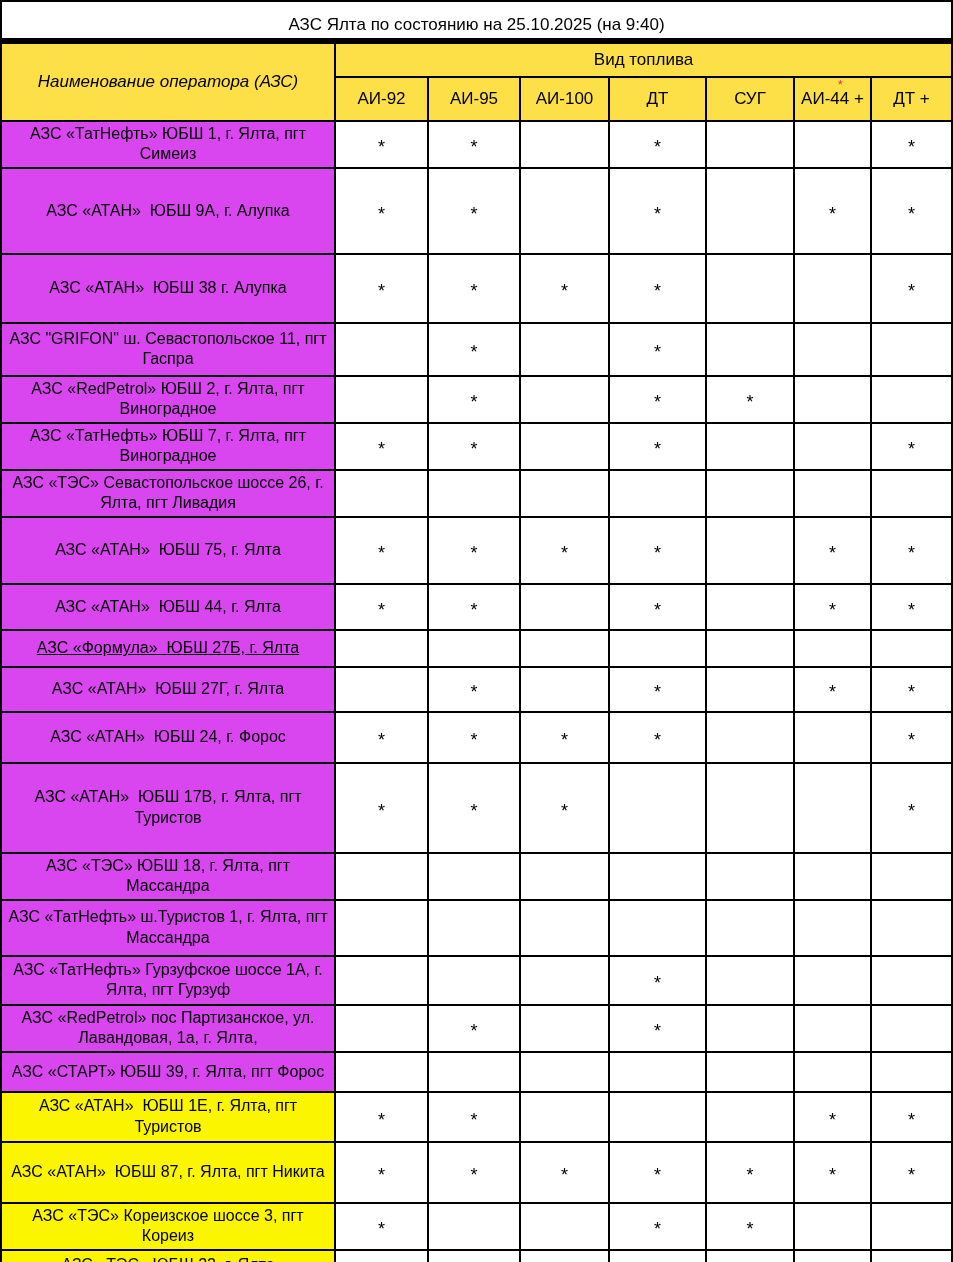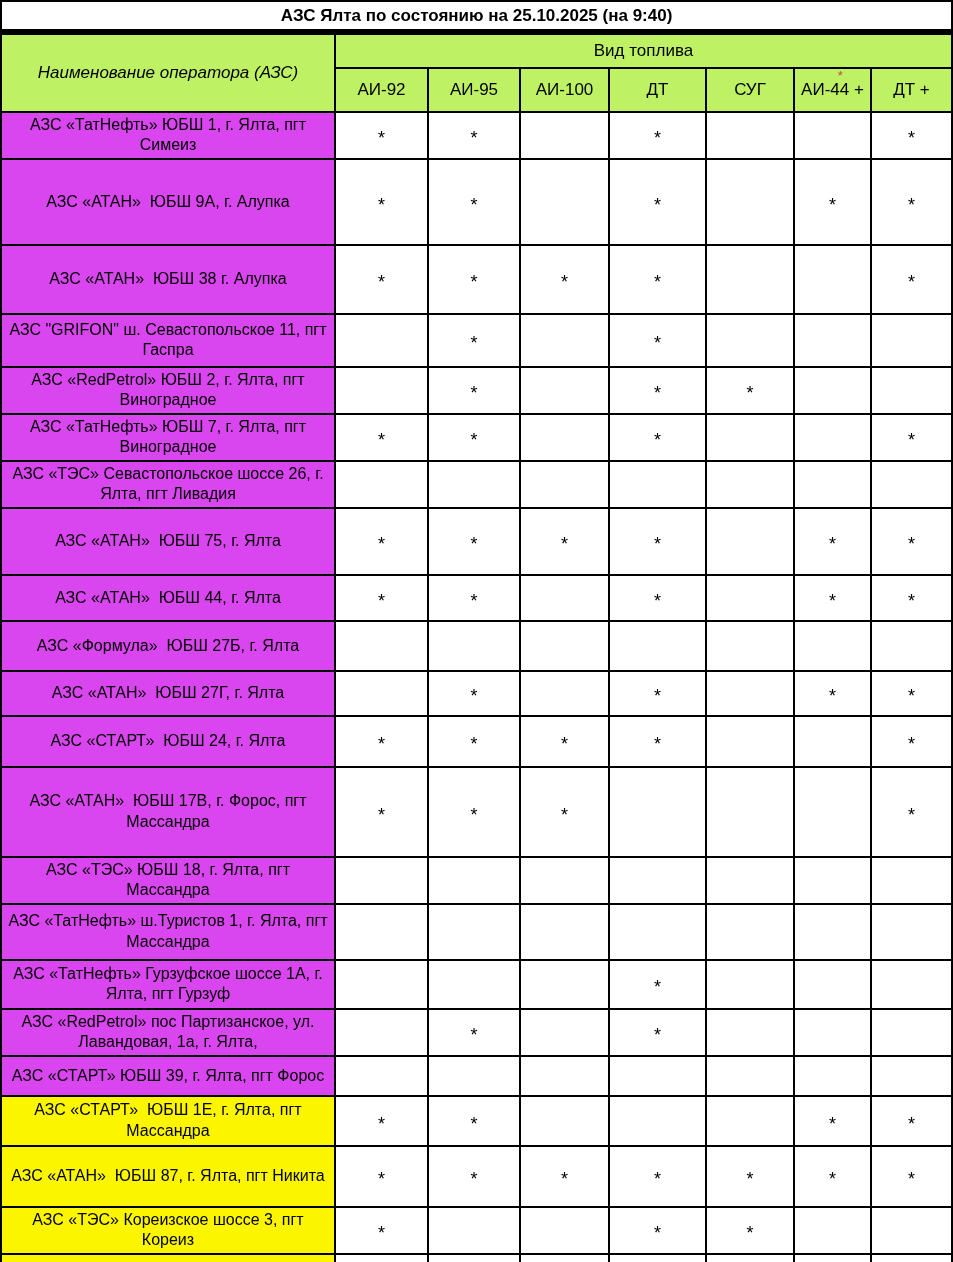--- a/index.html
+++ b/index.html
@@ -11,24 +11,24 @@
   col.c-f2{width:92px;}
   col.c-f3{width:89px;}
   col.c-f4{width:97px;}
   col.c-f5{width:88px;}
   col.c-f6{width:77px;}
   col.c-f7{width:81px;}
   td,th{border:2px solid #000;overflow:hidden;}
   tr.title-row td.title{
     border-top:2px solid #000;
     border-bottom:6px solid #000;
-    text-align:center;font-size:17px;font-weight:700;
-    height:22px;padding:3px 0 2px 0;line-height:20px;
+    text-align:center;font-size:17px;font-weight:400;
+    height:22px;padding:12px 0 2px 0;line-height:20px;
   }
-  th{font-weight:400;background:#bef264;}
+  th{font-weight:400;background:#fde047;}
   th.group-h{height:30px;font-size:17px;text-align:center;vertical-align:middle;}
   th.name-h{font-size:17px;text-align:center;vertical-align:middle;padding:0 10px;line-height:1.25;font-style:italic;}
   tr.fuel-h-row th{height:40px;font-size:17px;text-align:center;vertical-align:middle;position:relative;}
   .redmark{
     position:absolute;top:2px;left:57%;
     color:var(--marker-red,#C9453C);
     font-size:13px;line-height:10px;
   }
   td.name{
     text-align:center;vertical-align:middle;
@@ -161,52 +161,52 @@
         <tr style="height: 46px;">
           <td class="name">АЗС «АТАН»  ЮБШ 44, г. Ялта</td>
           <td class="fuel">*</td>
           <td class="fuel">*</td>
           <td class="fuel"></td>
           <td class="fuel">*</td>
           <td class="fuel"></td>
           <td class="fuel">*</td>
           <td class="fuel">*</td>
         </tr>
-        <tr style="height: 50px;">
+        <tr style="height: 37px; text-decoration: underline;">
           <td class="name">АЗС «Формула»  ЮБШ 27Б, г. Ялта</td>
           <td class="fuel"></td>
           <td class="fuel"></td>
           <td class="fuel"></td>
           <td class="fuel"></td>
           <td class="fuel"></td>
           <td class="fuel"></td>
           <td class="fuel"></td>
         </tr>
         <tr style="height: 45px; padding-left: 29px;">
           <td class="name">АЗС «АТАН»  ЮБШ 27Г, г. Ялта</td>
           <td class="fuel"></td>
           <td class="fuel">*</td>
           <td class="fuel"></td>
           <td class="fuel">*</td>
           <td class="fuel"></td>
           <td class="fuel">*</td>
           <td class="fuel">*</td>
         </tr>
         <tr style="height: 51px;">
-          <td class="name">АЗС «СТАРТ»  ЮБШ 24, г. Ялта</td>
+          <td class="name">АЗС «АТАН»  ЮБШ 24, г. Форос</td>
           <td class="fuel">*</td>
           <td class="fuel">*</td>
           <td class="fuel">*</td>
           <td class="fuel">*</td>
           <td class="fuel"></td>
           <td class="fuel"></td>
           <td class="fuel">*</td>
         </tr>
         <tr style="height: 90px;">
-          <td class="name">АЗС «АТАН»  ЮБШ 17В, г. Форос, пгт Массандра</td>
+          <td class="name">АЗС «АТАН»  ЮБШ 17В, г. Ялта, пгт Туристов</td>
           <td class="fuel">*</td>
           <td class="fuel">*</td>
           <td class="fuel">*</td>
           <td class="fuel"></td>
           <td class="fuel"></td>
           <td class="fuel"></td>
           <td class="fuel">*</td>
         </tr>
         <tr style="height: 44px;">
           <td class="name">АЗС «ТЭС» ЮБШ 18, г. Ялта, пгт Массандра</td>
@@ -252,21 +252,21 @@
           <td class="name">АЗС «СТАРТ» ЮБШ 39, г. Ялта, пгт Форос</td>
           <td class="fuel"></td>
           <td class="fuel"></td>
           <td class="fuel"></td>
           <td class="fuel"></td>
           <td class="fuel"></td>
           <td class="fuel"></td>
           <td class="fuel"></td>
         </tr>
         <tr class="hl" style="height: 50px;">
-          <td class="name">АЗС «СТАРТ»  ЮБШ 1Е, г. Ялта, пгт Массандра</td>
+          <td class="name">АЗС «АТАН»  ЮБШ 1Е, г. Ялта, пгт Туристов</td>
           <td class="fuel">*</td>
           <td class="fuel">*</td>
           <td class="fuel"></td>
           <td class="fuel"></td>
           <td class="fuel"></td>
           <td class="fuel">*</td>
           <td class="fuel">*</td>
         </tr>
         <tr class="hl" style="height: 61px;">
           <td class="name">АЗС «АТАН»  ЮБШ 87, г. Ялта, пгт Никита</td>

